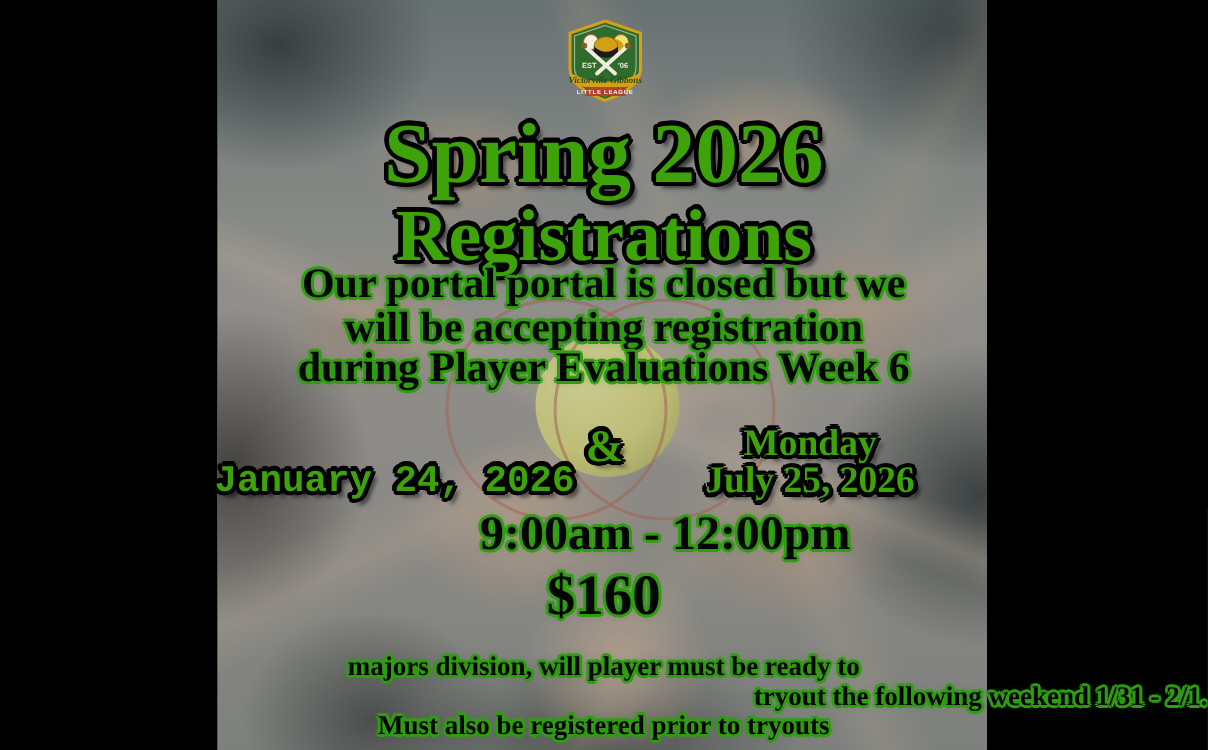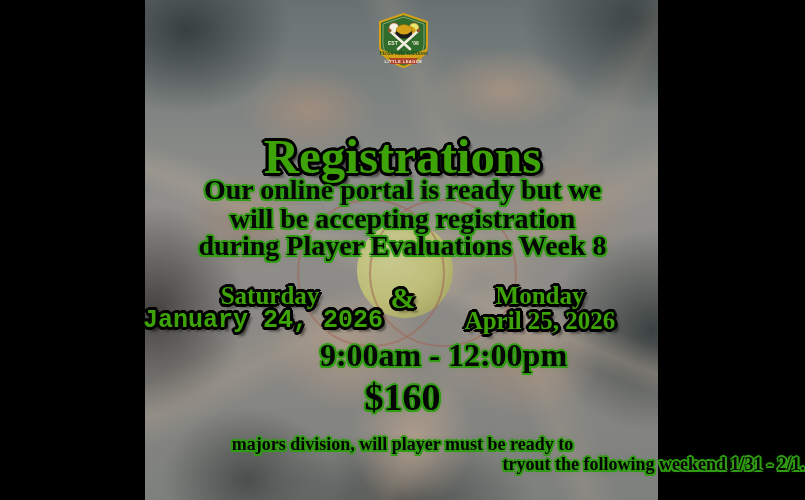--- a/index.html
+++ b/index.html
@@ -134,31 +134,32 @@
       </g>
       <text x="11" y="32" font-family="Liberation Sans, sans-serif" font-size="5" font-weight="bold" fill="#f0ead8">EST</text>
       <text x="35" y="32" font-family="Liberation Sans, sans-serif" font-size="5" font-weight="bold" fill="#f0ead8">'06</text>
       <path d="M4 36 Q26.5 47 49 36 L49 42 Q26.5 52 4 42 Z" fill="#d4a017"></path>
       <text x="26.5" y="42" text-anchor="middle" font-family="Liberation Serif, serif" font-size="6.2" font-style="italic" font-weight="bold" fill="#1f4d1c">Victorville Gibbons</text>
       <path d="M13 45 h27 v6 h-27 z" fill="#b33a2b" opacity=".9"></path>
       <text x="26.5" y="49.6" text-anchor="middle" font-family="Liberation Sans, sans-serif" font-size="4" font-weight="bold" fill="#f5f1e4" letter-spacing=".5">LITTLE LEAGUE</text>
     </svg>
   </div>
 
+  <div class="txt green-out" id="title1">Spring 2026</div>
   <div class="txt green-out" id="title2">Registrations</div>
 
-  <div class="txt black-out" id="sub1">Our online portal is ready but we</div>
+  <div class="txt black-out" id="sub1">Our portal portal is closed but we</div>
   <div class="txt black-out" id="sub2">will be accepting registration</div>
-  <div class="txt black-out" id="sub3">during Player Evaluations Week 8</div>
+  <div class="txt black-out" id="sub3">during Player Evaluations Week 6</div>
 
-  <div class="daycol green-out" id="sat-day">Saturday</div>
   <div class="daycol green-out" id="sat-date">January 24, 2026</div>
   <div class="green-out" id="amp">&amp;</div>
   <div class="daycol green-out" id="sun-day">Monday</div>
-  <div class="daycol green-out" id="sun-date">April 25, 2026</div>
+  <div class="daycol green-out" id="sun-date">July 25, 2026</div>
 
   <div class="txt black-out" id="time">9:00am - 12:00pm</div>
   <div class="txt black-out" id="price">$160</div>
 
   <div class="txt black-out" id="fine2">majors division, will player must be ready to</div>
   <div class="txt black-out" id="fine3">tryout the following weekend 1/31 - 2/1.</div>
+  <div class="txt black-out" id="fine4">Must also be registered prior to tryouts</div>
 
 </div>
 
 </body></html>

